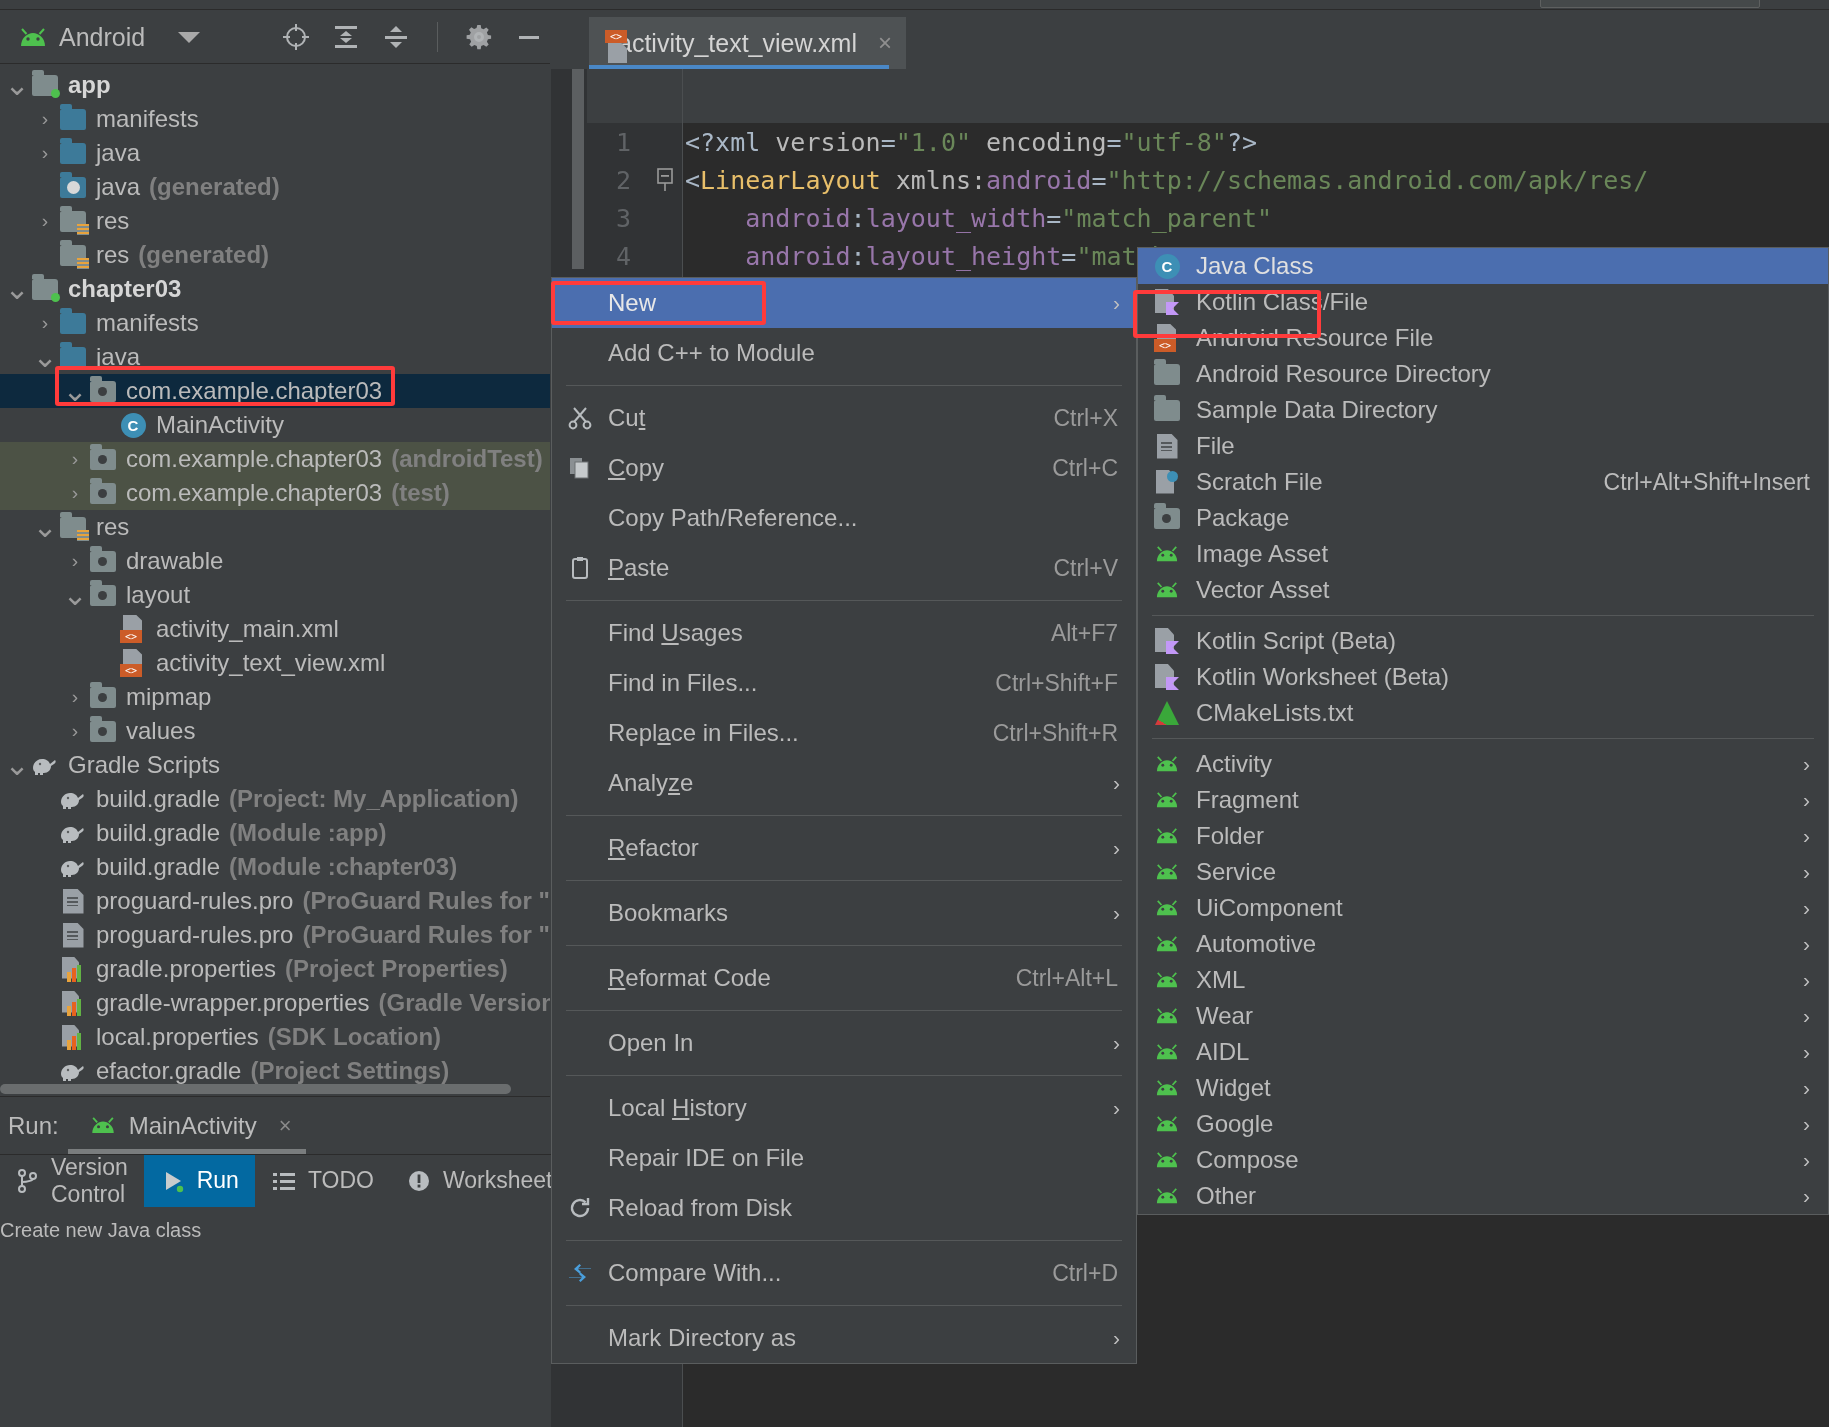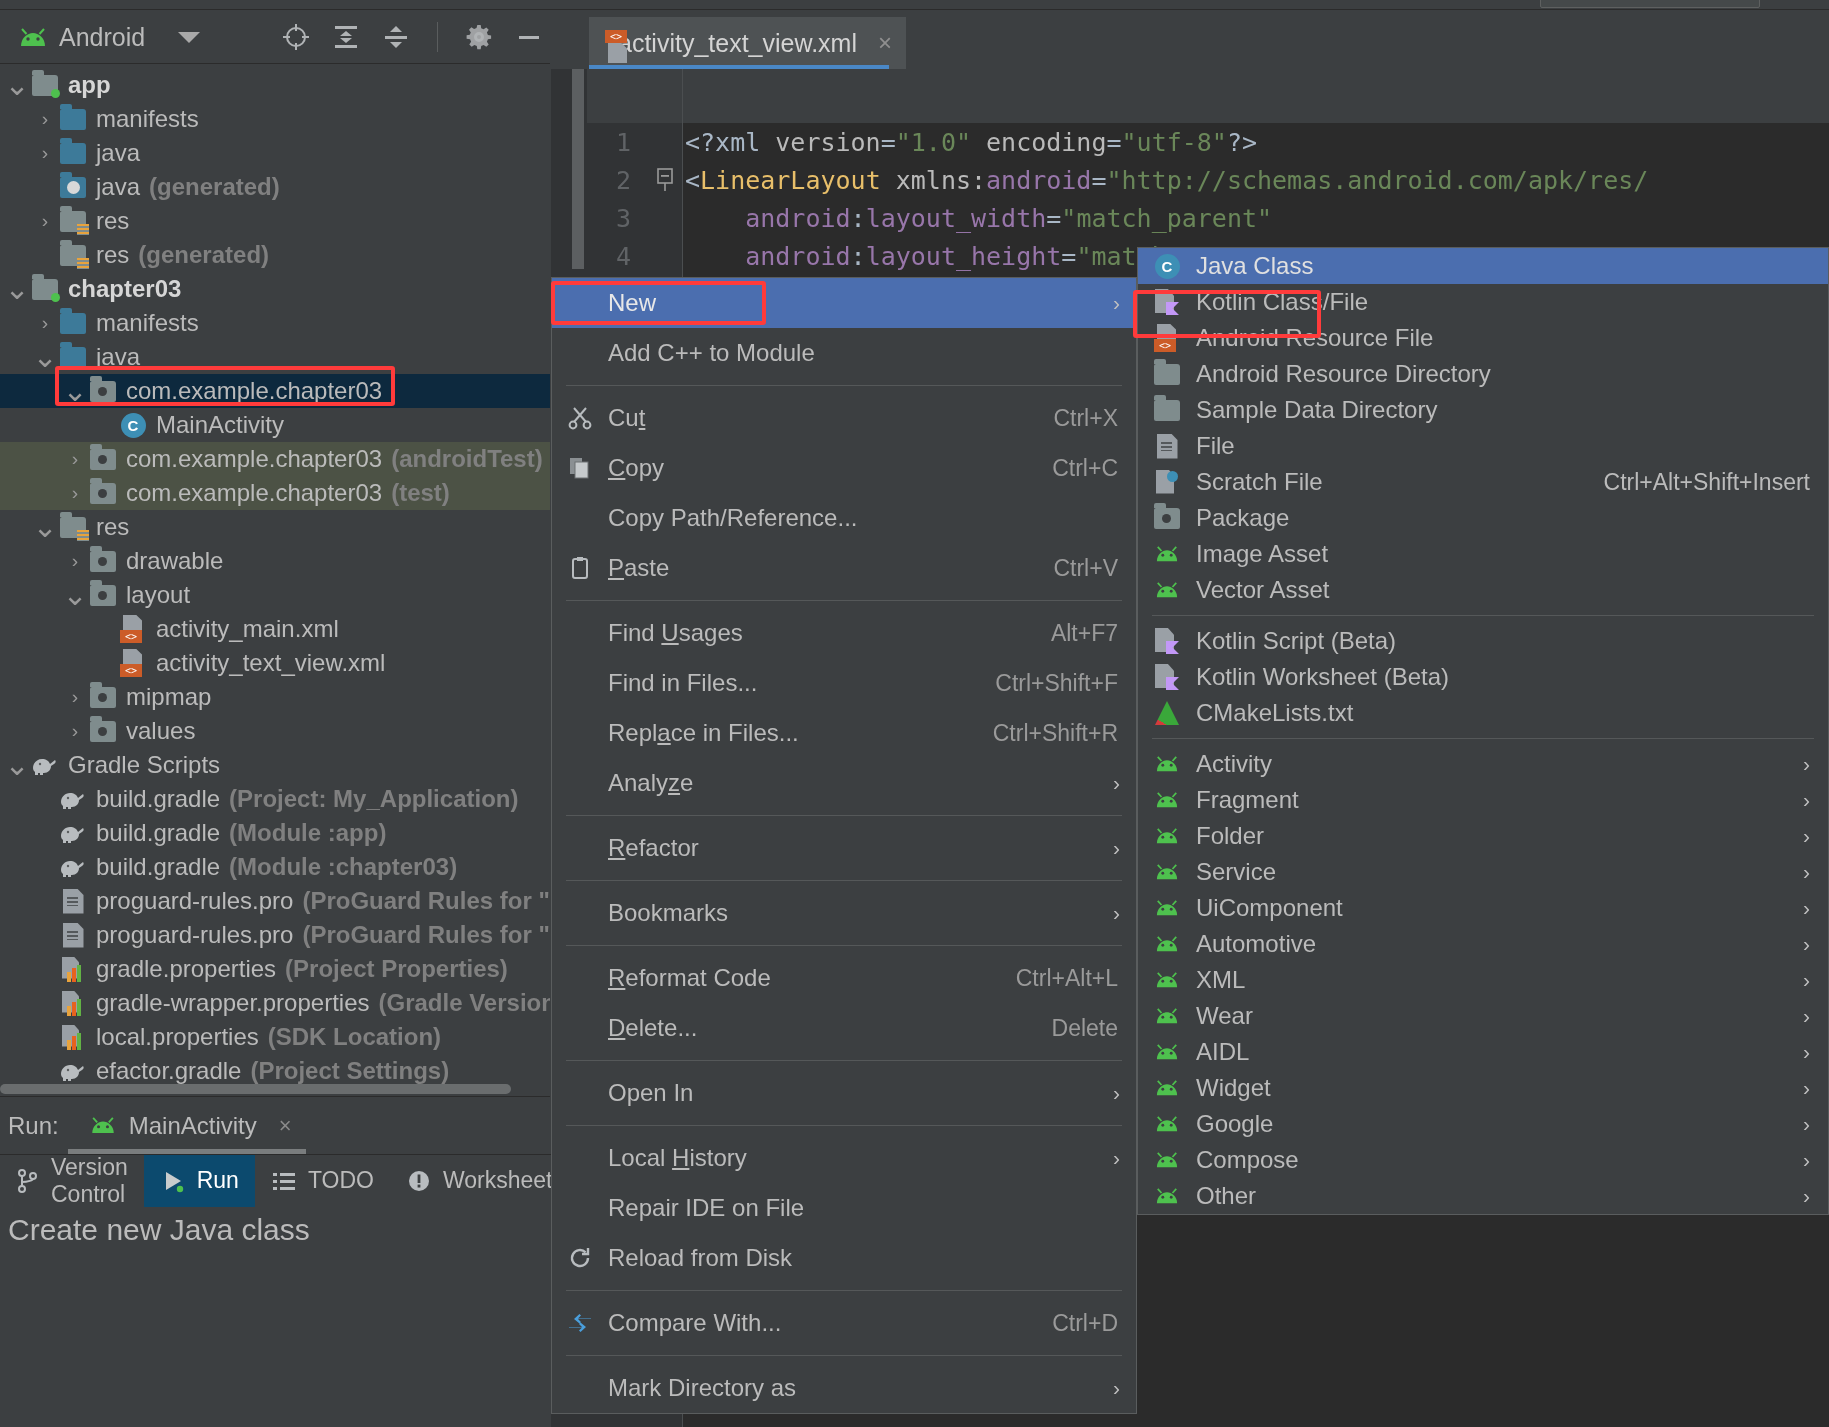--- a/index.html
+++ b/index.html
@@ -48,25 +48,25 @@
   .run-panel { position:absolute; left:0; top:1096px; width:550px; height:58px; background:#3c3f41; border-top:1px solid #2b2b2b; display:flex; align-items:center; }
   .run-label { color:#bbbbbb; font-size:24px; padding-left:8px; }
   .run-tab { display:flex; align-items:center; gap:12px; margin-left:30px; }
   .run-tab-text { color:#bbbbbb; font-size:24px; }
   .run-close { color:#8a8a8a; font-size:22px; margin-left:10px; }
   .run-underline { position:absolute; left:68px; bottom:0px; width:238px; height:5px; background:#7a7d7e; }
 
   
   .bot-bar { position:absolute; left:0; top:1154px; width:560px; height:52px; background:#3c3f41; border-top:1px solid #2b2b2b; display:flex; align-items:center; }
   .bot-tab { display:flex; align-items:center; gap:11px; padding:0 16px; height:52px; color:#bbbbbb; font-size:23px; }
-  .bot-tab.active { background:#0c4a6e; color:#ffffff;text-align:center; }
+  .bot-tab.active { background:#0369a1; color:#ffffff;text-align:center; }
 
   
   .status-bar { position:absolute; left:0; top:1206px; width:1829px; height:48px; display:flex; align-items:center; }
-  .status-text { color:#bbbbbb; font-size:30px; padding-left:8px; }
+  .status-text { color:#bbbbbb; font-size:20px; }
 
   
   .editor { position:absolute; left:551px; top:11px; width:1278px; height:1416px; background:#3c3f41; }
   .tabs-row { position:relative; height:58px; width:100%; background:#3c3f41; }
   .ed-tab { position:absolute; left:38px; top:6px; height:52px; background:#4e5254; display:flex; align-items:center; padding:0 14px 0 16px; gap:13px; }
   .ed-tab-underline { position:absolute; left:38px; top:54px; width:300px; height:5px; background:#4a88c7; }
   .ed-tab-text { color:#d4d4d4; font-size:25px; }
   .ed-tab-close { color:#8f8f8f; font-size:24px; margin-left:8px; }
 
   .ed-body { position:absolute; left:0; top:58px; width:1278px; height:1358px; background:#2b2b2b; }
@@ -703,25 +703,20 @@
         <span class="ci-ico"></span>
         <span class="ci-lbl">Bookmarks</span>
         <span class="ci-arrow">›</span>
       </div>
       <div class="sepline"></div>
       <div class="ci">
         <span class="ci-ico"></span>
         <span class="ci-lbl"><span class="mn">R</span>eformat Code</span>
         <span class="ci-key">Ctrl+Alt+L</span>
       </div>
-      <div class="ci">
-        <span class="ci-ico"></span>
-        <span class="ci-lbl"><span class="mn">D</span>elete...</span>
-        <span class="ci-key">Delete</span>
-      </div>
       <div class="sepline"></div>
       <div class="ci">
         <span class="ci-ico"></span>
         <span class="ci-lbl">Open In</span>
         <span class="ci-arrow">›</span>
       </div>
       <div class="sepline"></div>
       <div class="ci">
         <span class="ci-ico"></span>
         <span class="ci-lbl">Local <span class="mn">H</span>istory</span>

